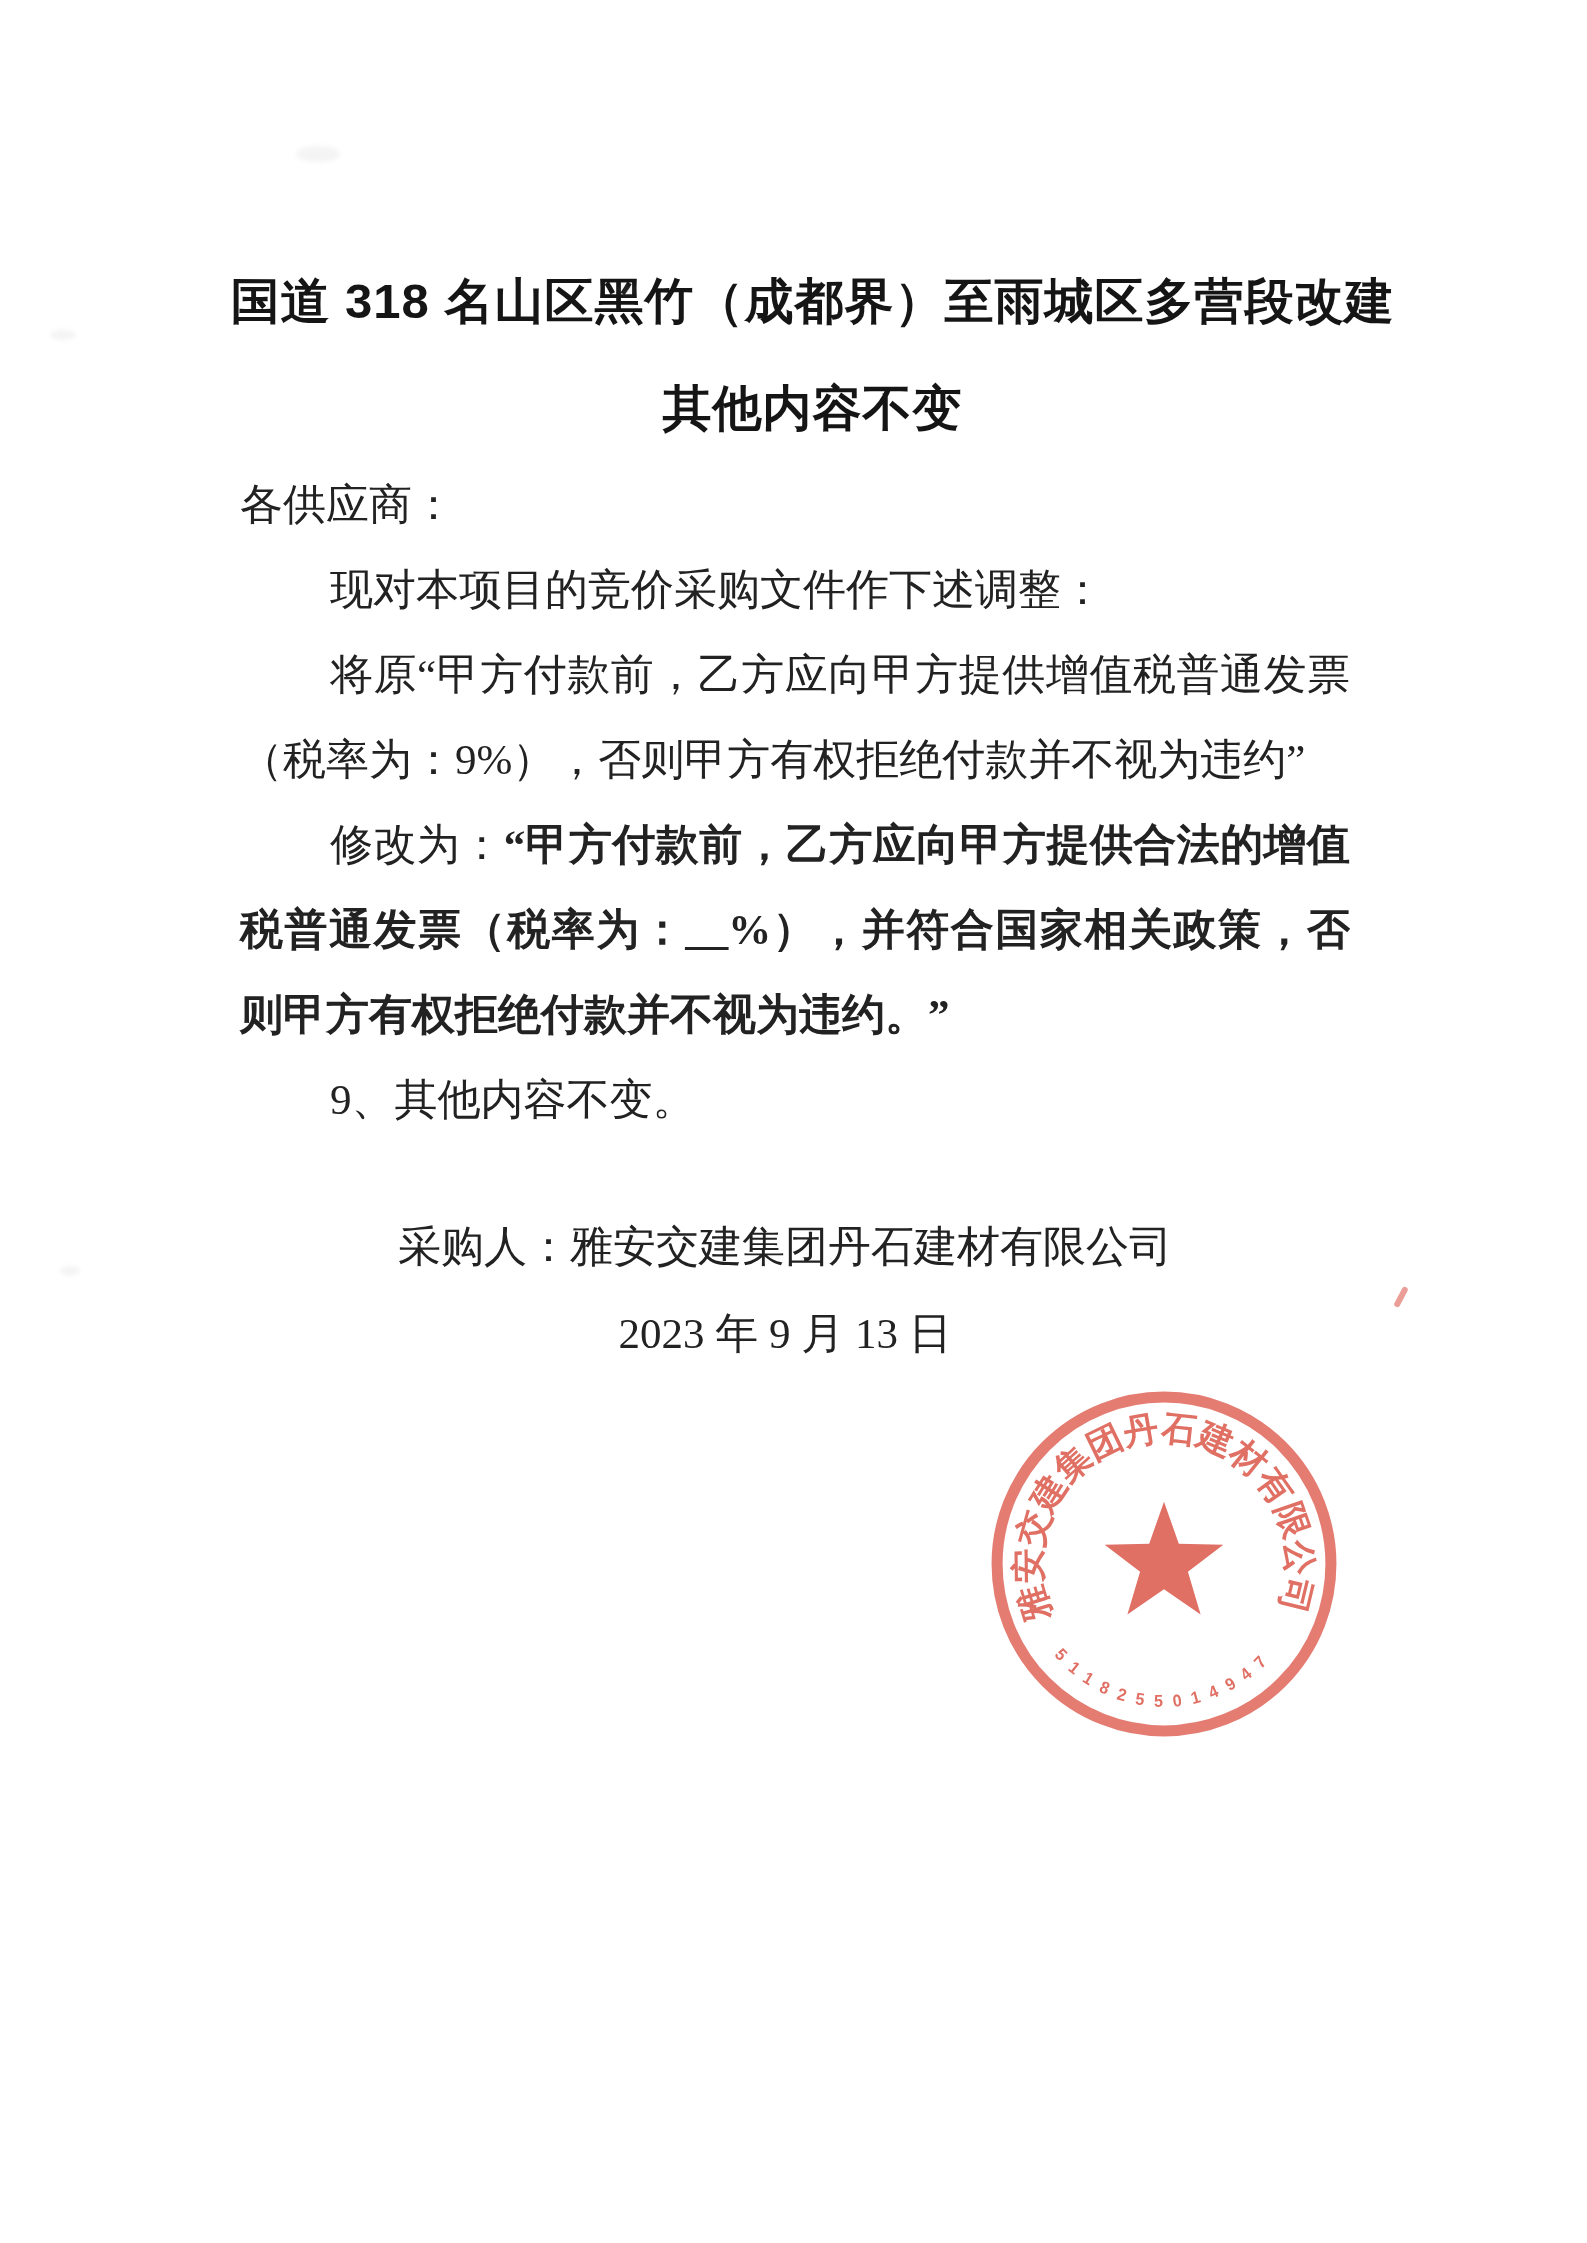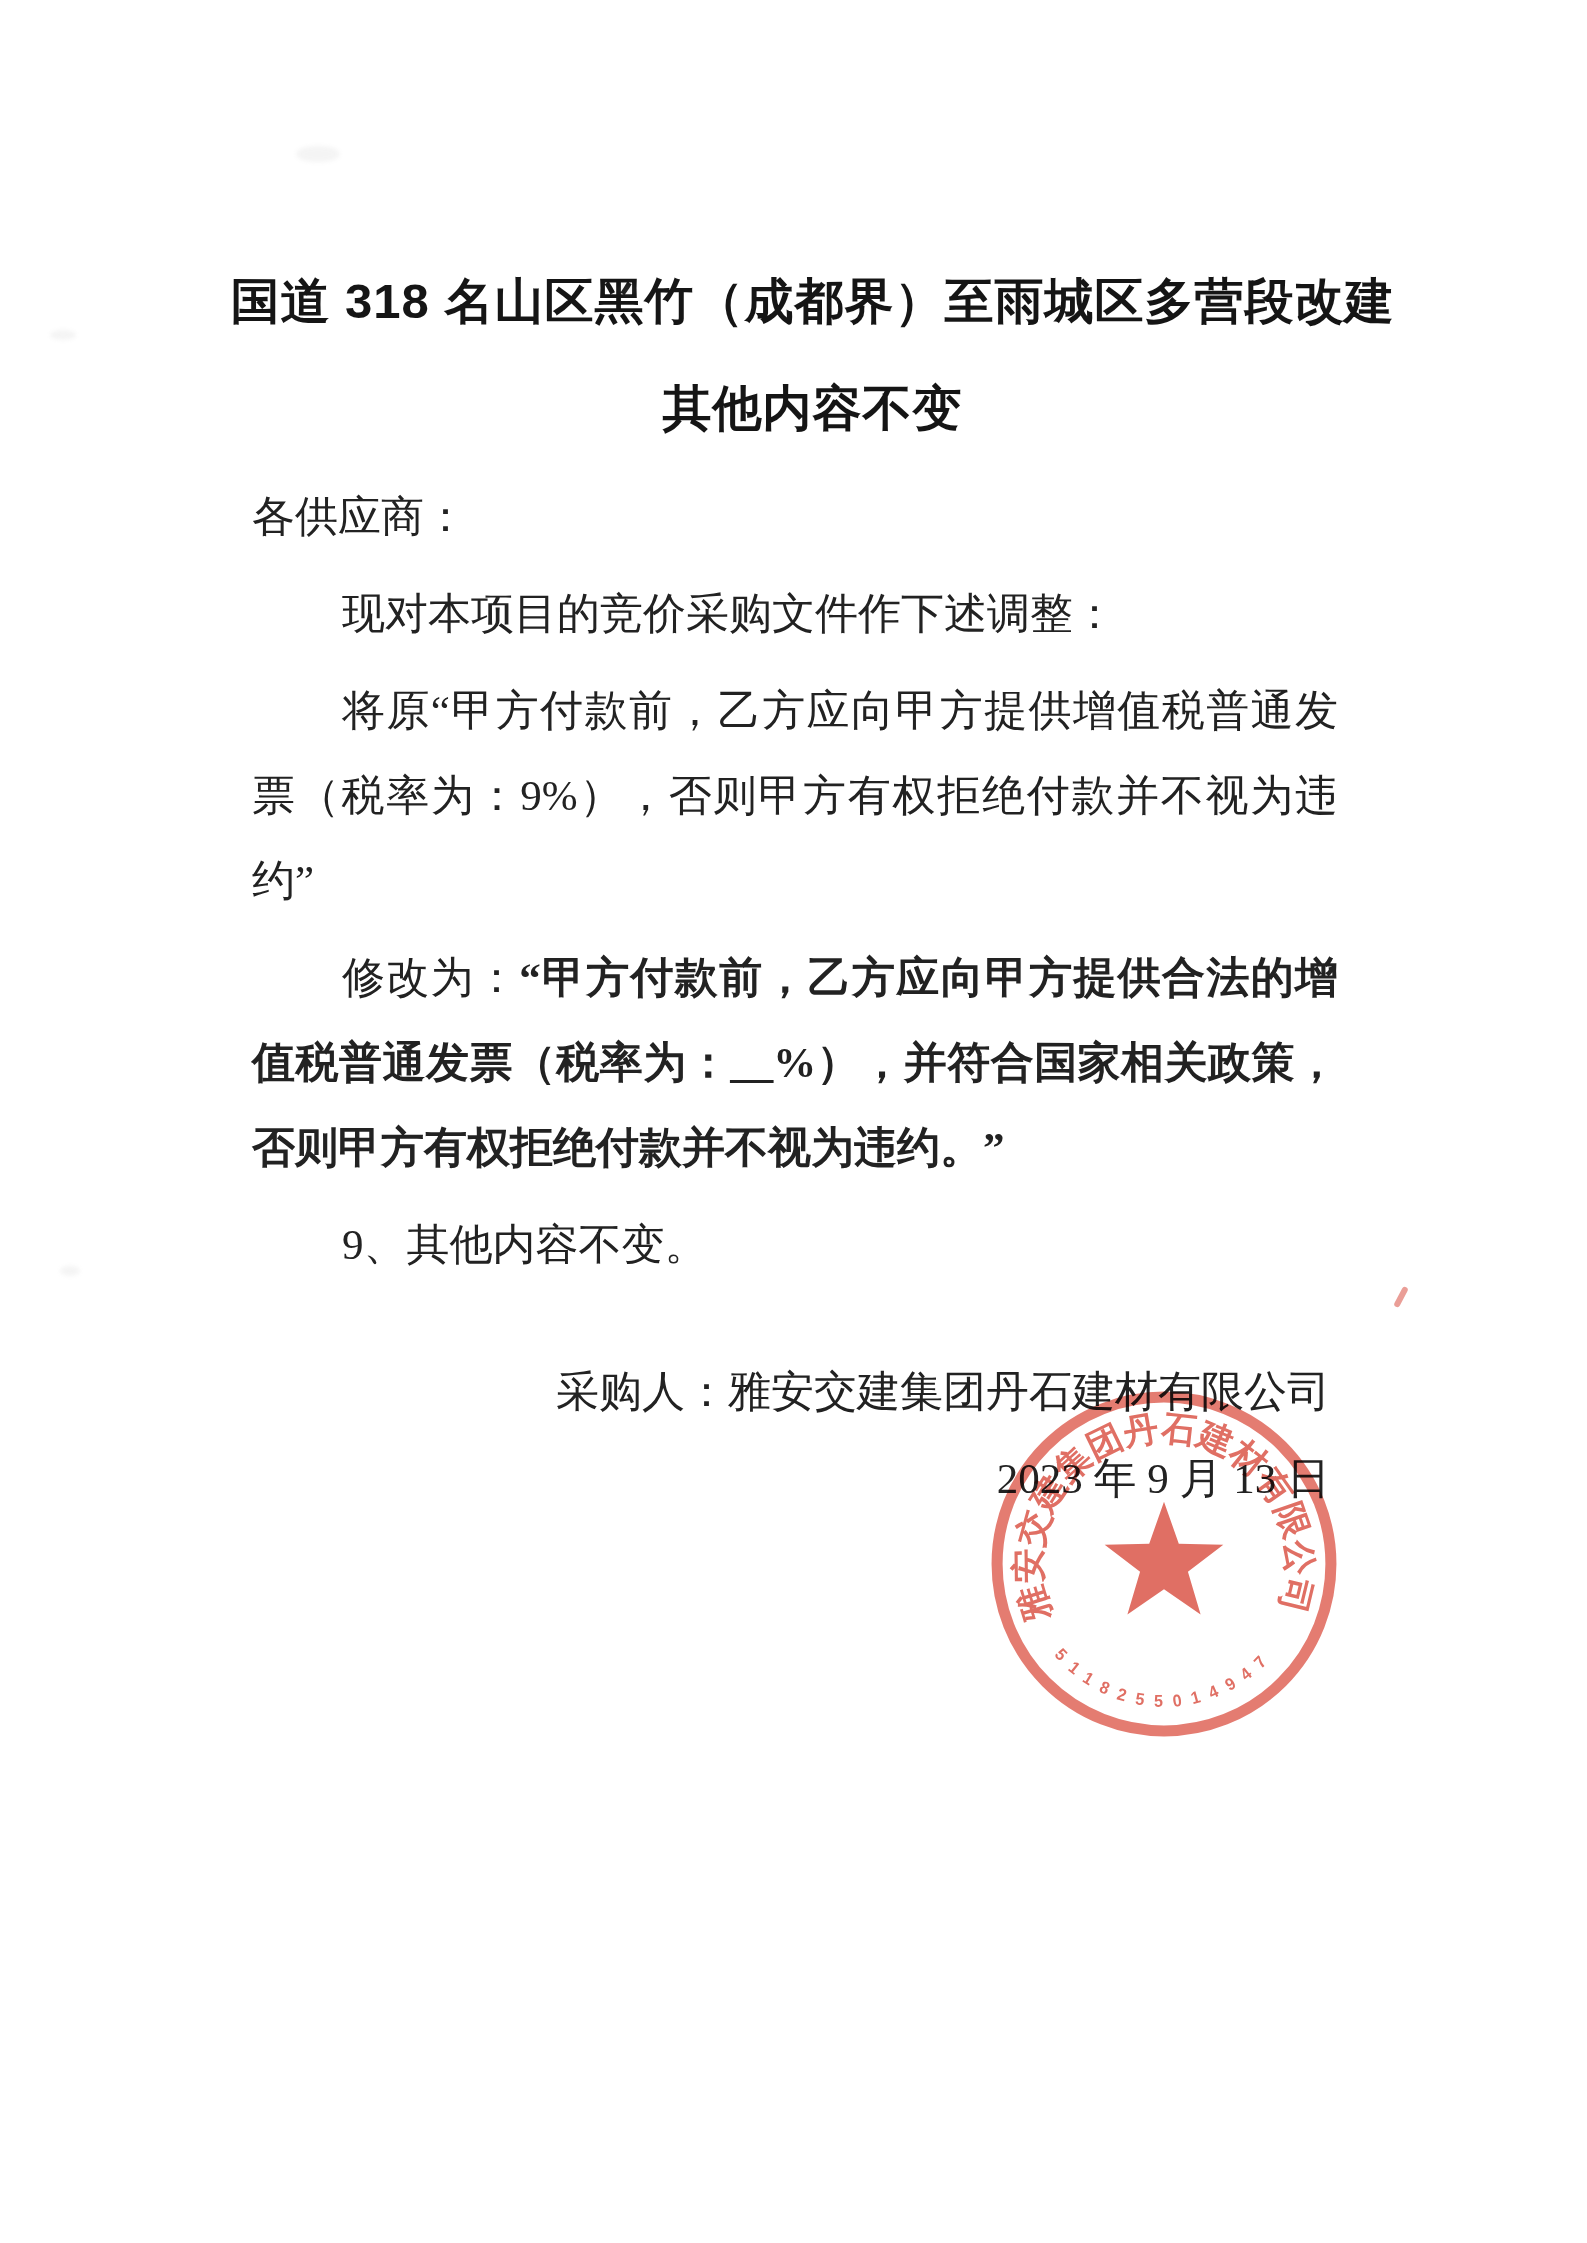--- a/index.html
+++ b/index.html
@@ -29,29 +29,29 @@
     letter-spacing:1px;
     padding-left:38px;
   }
   .body-block{
     margin:0 237px 0 240px;           
     font-size:43px;
     line-height:85px;
     text-align:justify;
     color:#222222;
   }
-  .body-block p{margin:12px;}
+  .body-block p{margin:0;}
   .para{text-indent:90px;}
   .salutation{text-indent:0;}
   .bold-clause{font-weight:bold;font-family:"Liberation Serif", serif;}
   .signature-block{
     margin:61px 257px 0 240px;
     font-size:43px;
     line-height:87px;
-    text-align:right;
+    text-align:center;
     color:#222222;
     position:relative;
     z-index:1;
   }
   
   .seal{
     position:absolute;
     left:983px;top:1383px;
     width:362px;height:362px;
     mix-blend-mode:multiply;

